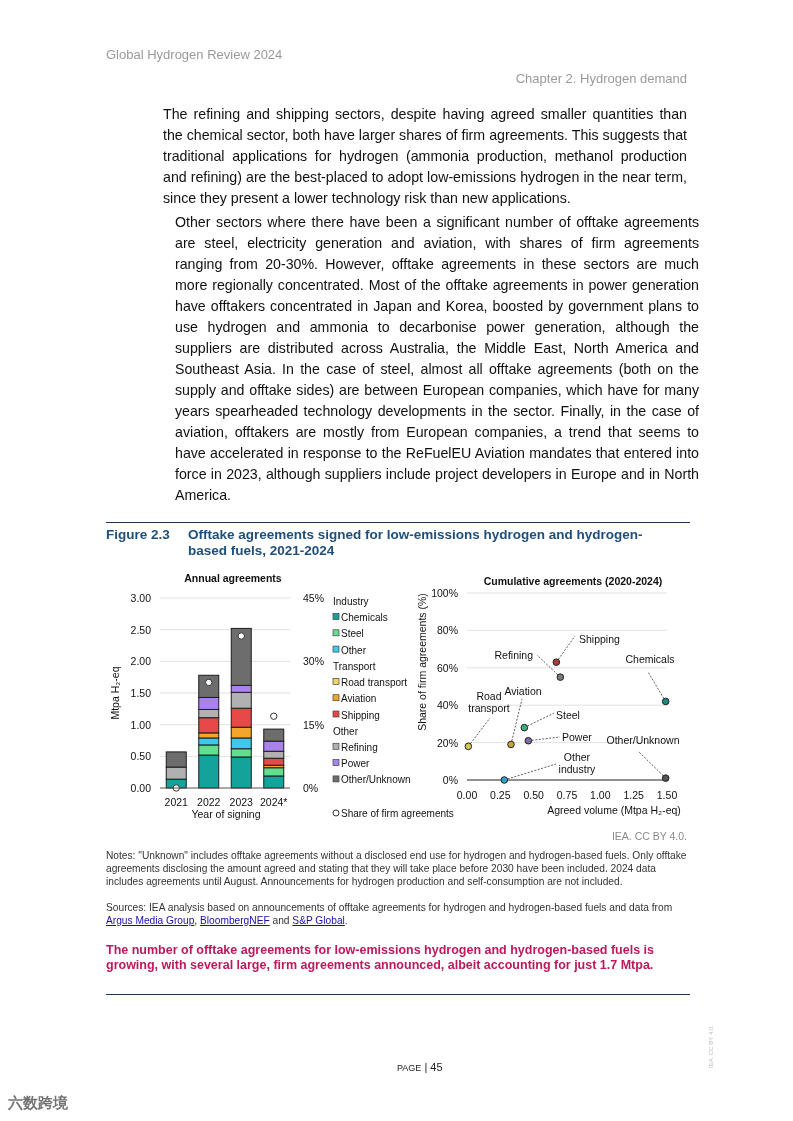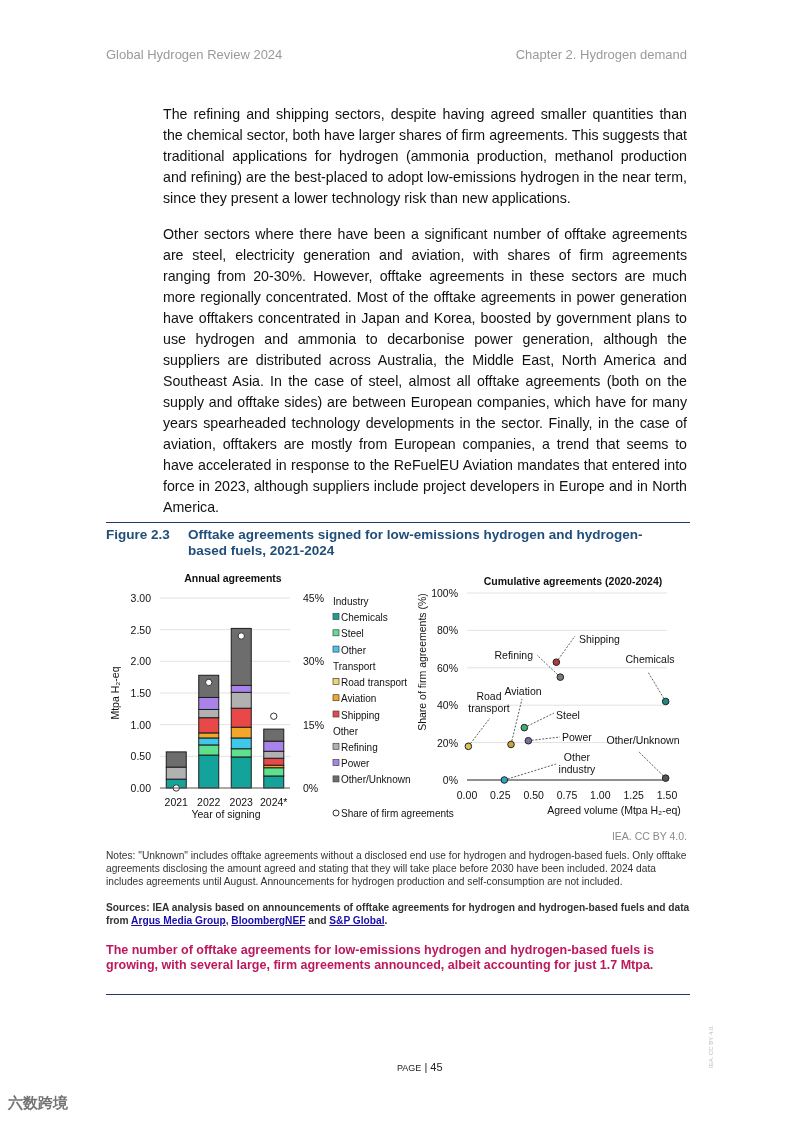--- a/index.html
+++ b/index.html
@@ -1,29 +1,29 @@
 <!DOCTYPE html>
 <html><head>
 <meta charset="utf-8">
 <style>
   html, body { margin:0; padding:0; background:#fff; }
   body { width:793px; height:1121px; position:relative; font-family:"Liberation Sans", sans-serif; color:#111; overflow:hidden; }
   .hdr { position:absolute; top:47px; font-size:13px; color:#9a9a9a; }
   .hdr-left { left:106px; }
-  .hdr-right { right:106px; }
+  .hdr-right { right:106px;margin-top:24px; }
   .para { position:absolute; left:163px; width:524px; font-size:14.2px; line-height:21px; text-align:justify; color:#111; margin:0; }
   #p1 { top:104px; }
-  #p2 { top:224px; }
+  #p2 { top:212px;margin-left:12px; }
   .rule { position:absolute; left:106px; width:584px; height:0; border-top:1px solid #1f3a5a; }
   .fig-num { position:absolute; left:106px; top:527px; font-weight:bold; font-size:13.5px; color:#1f4e79; }
   .fig-title { position:absolute; left:188px; top:527px; width:490px; font-weight:bold; font-size:13.5px; line-height:16px; color:#1f4e79; }
   svg { position:absolute; left:0; top:0; }
   .credit { position:absolute; right:106px; top:830px; font-size:10.5px; color:#8a8a8a; }
   .notes { position:absolute; left:106px; top:850px; width:584px; font-size:10.2px; line-height:12.8px; color:#333; margin:0; }
-  .sources { position:absolute; left:106px; top:902px; width:584px; font-size:10.2px; line-height:12.8px; color:#333; margin:0;font-weight:bold; }
+  .sources { position:absolute; left:106px; top:902px; width:584px; font-size:10.2px; line-height:12.8px; color:#333; margin:0; }
   .sources a { color:#1a0dab; text-decoration:underline; }
   .takeaway { position:absolute; left:106px; top:943px; width:584px; font-size:12.5px; font-weight:bold; line-height:15px; color:#be185d; margin:0; }
   .page-num { position:absolute; left:373px; top:1061px; font-size:11px; color:#222; }
   .page-num .sc { font-size:9px;padding-left:24px; }
   .side-credit { position:absolute; left:708px; top:1068px; font-size:6px; color:#bbb; transform:rotate(-90deg); transform-origin:left top; white-space:nowrap; }
   .watermark { position:absolute; left:8px; top:1094px; font-size:15px; color:#737373; font-weight:bold; }
 </style>
 </head>
 <body>
 

